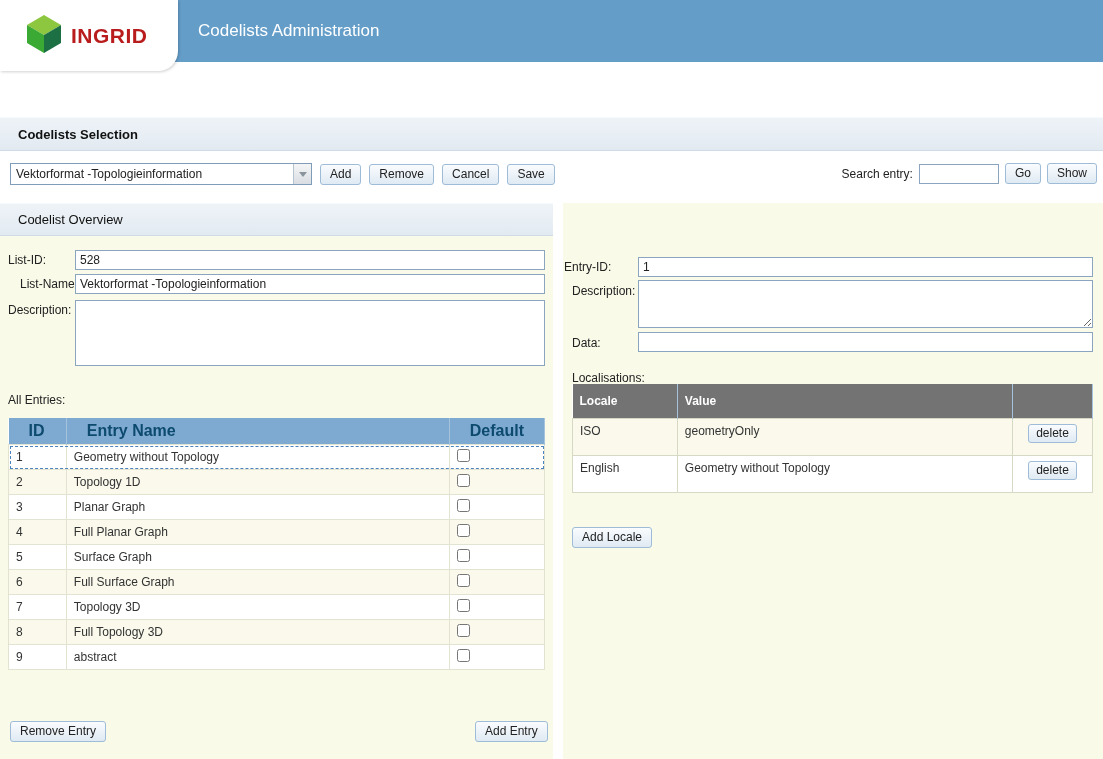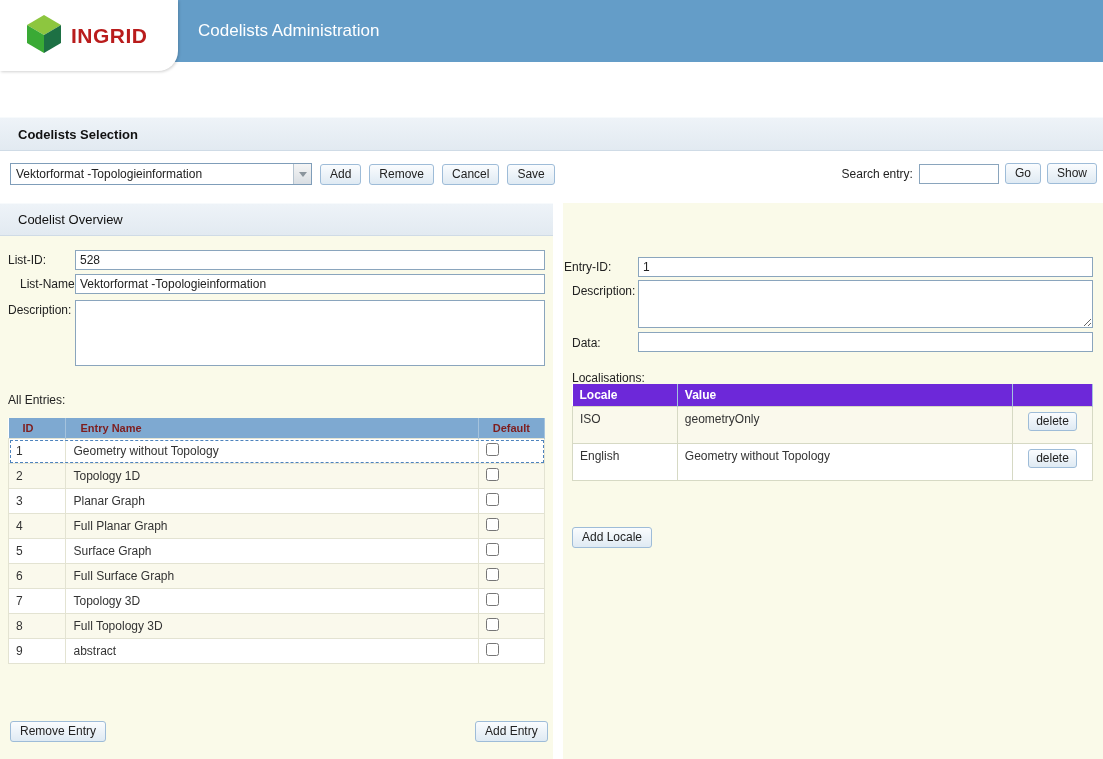--- a/index.html
+++ b/index.html
@@ -93,22 +93,22 @@
   
   .input-listid   { position:absolute; left:75px; top:47px;  width:470px; }
   .input-listname { position:absolute; left:75px; top:71px;  width:470px; }
   .ta-description { position:absolute; left:75px; top:97px;  width:470px; height:66px; resize:none; }
 
   .entries-table {
     position:absolute; left:8px; top:215px; width:537px;
     border-collapse:collapse; background:#fff;
   }
   .entries-table th {
-    background:#7ea9d1; color:#7f1d1d; font-weight:bold; text-align:left;
-    padding:4px 14px; font-size:11px; border-right:1px solid #a5c3dd;
+    background:#7ea9d1; color:#0c4a6e; font-weight:bold; text-align:left;
+    padding:4px 20px; font-size:16px; border-right:1px solid #a5c3dd;
   }
   .entries-table td {
     padding:4px 7px; font-size:12px; color:#333;
     border:1px solid #e3e3d2; height:23px;
   }
   .entries-table tr.alt td { background:#faf9ec; }
   .entries-table tr.selected { outline:1px dashed #4d83bd; outline-offset:-2px; }
   .entries-table tr.selected td { background:#ffffff; }
   .col-id { width:58px; }
   .col-name { width:422px; }
@@ -121,22 +121,22 @@
   
   .input-entryid { position:absolute; left:75px; top:54px;  width:455px; }
   .ta-edit-desc  { position:absolute; left:75px; top:77px;  width:455px; height:48px; resize:both; }
   .input-data    { position:absolute; left:75px; top:129px; width:455px; }
 
   .loc-table {
     position:absolute; left:9px; top:181px; width:521px;
     border-collapse:collapse; background:#fff;
   }
   .loc-table th {
-    background:#6d28d9; color:#fff; font-weight:bold; text-align:left;
-    padding:4px 7px; font-size:12px; border-right:1px solid #a5c3dd; height:19px;
+    background:#737373; color:#fff; font-weight:bold; text-align:left;
+    padding:10px 7px; font-size:12px; border-right:1px solid #a5c3dd; height:19px;
   }
   .loc-table td {
     padding:5px 7px; font-size:12px; color:#333; vertical-align:top;
     border:1px solid #d6d9c4; height:37px;
   }
   .loc-table tr.alt td { background:#faf9ec; }
   .loc-col-locale { width:105px; }
   .loc-col-value  { width:336px; }
   .loc-col-action { width:80px; text-align:center; }
   .btn-delete { padding:1px 7px 2px; }

